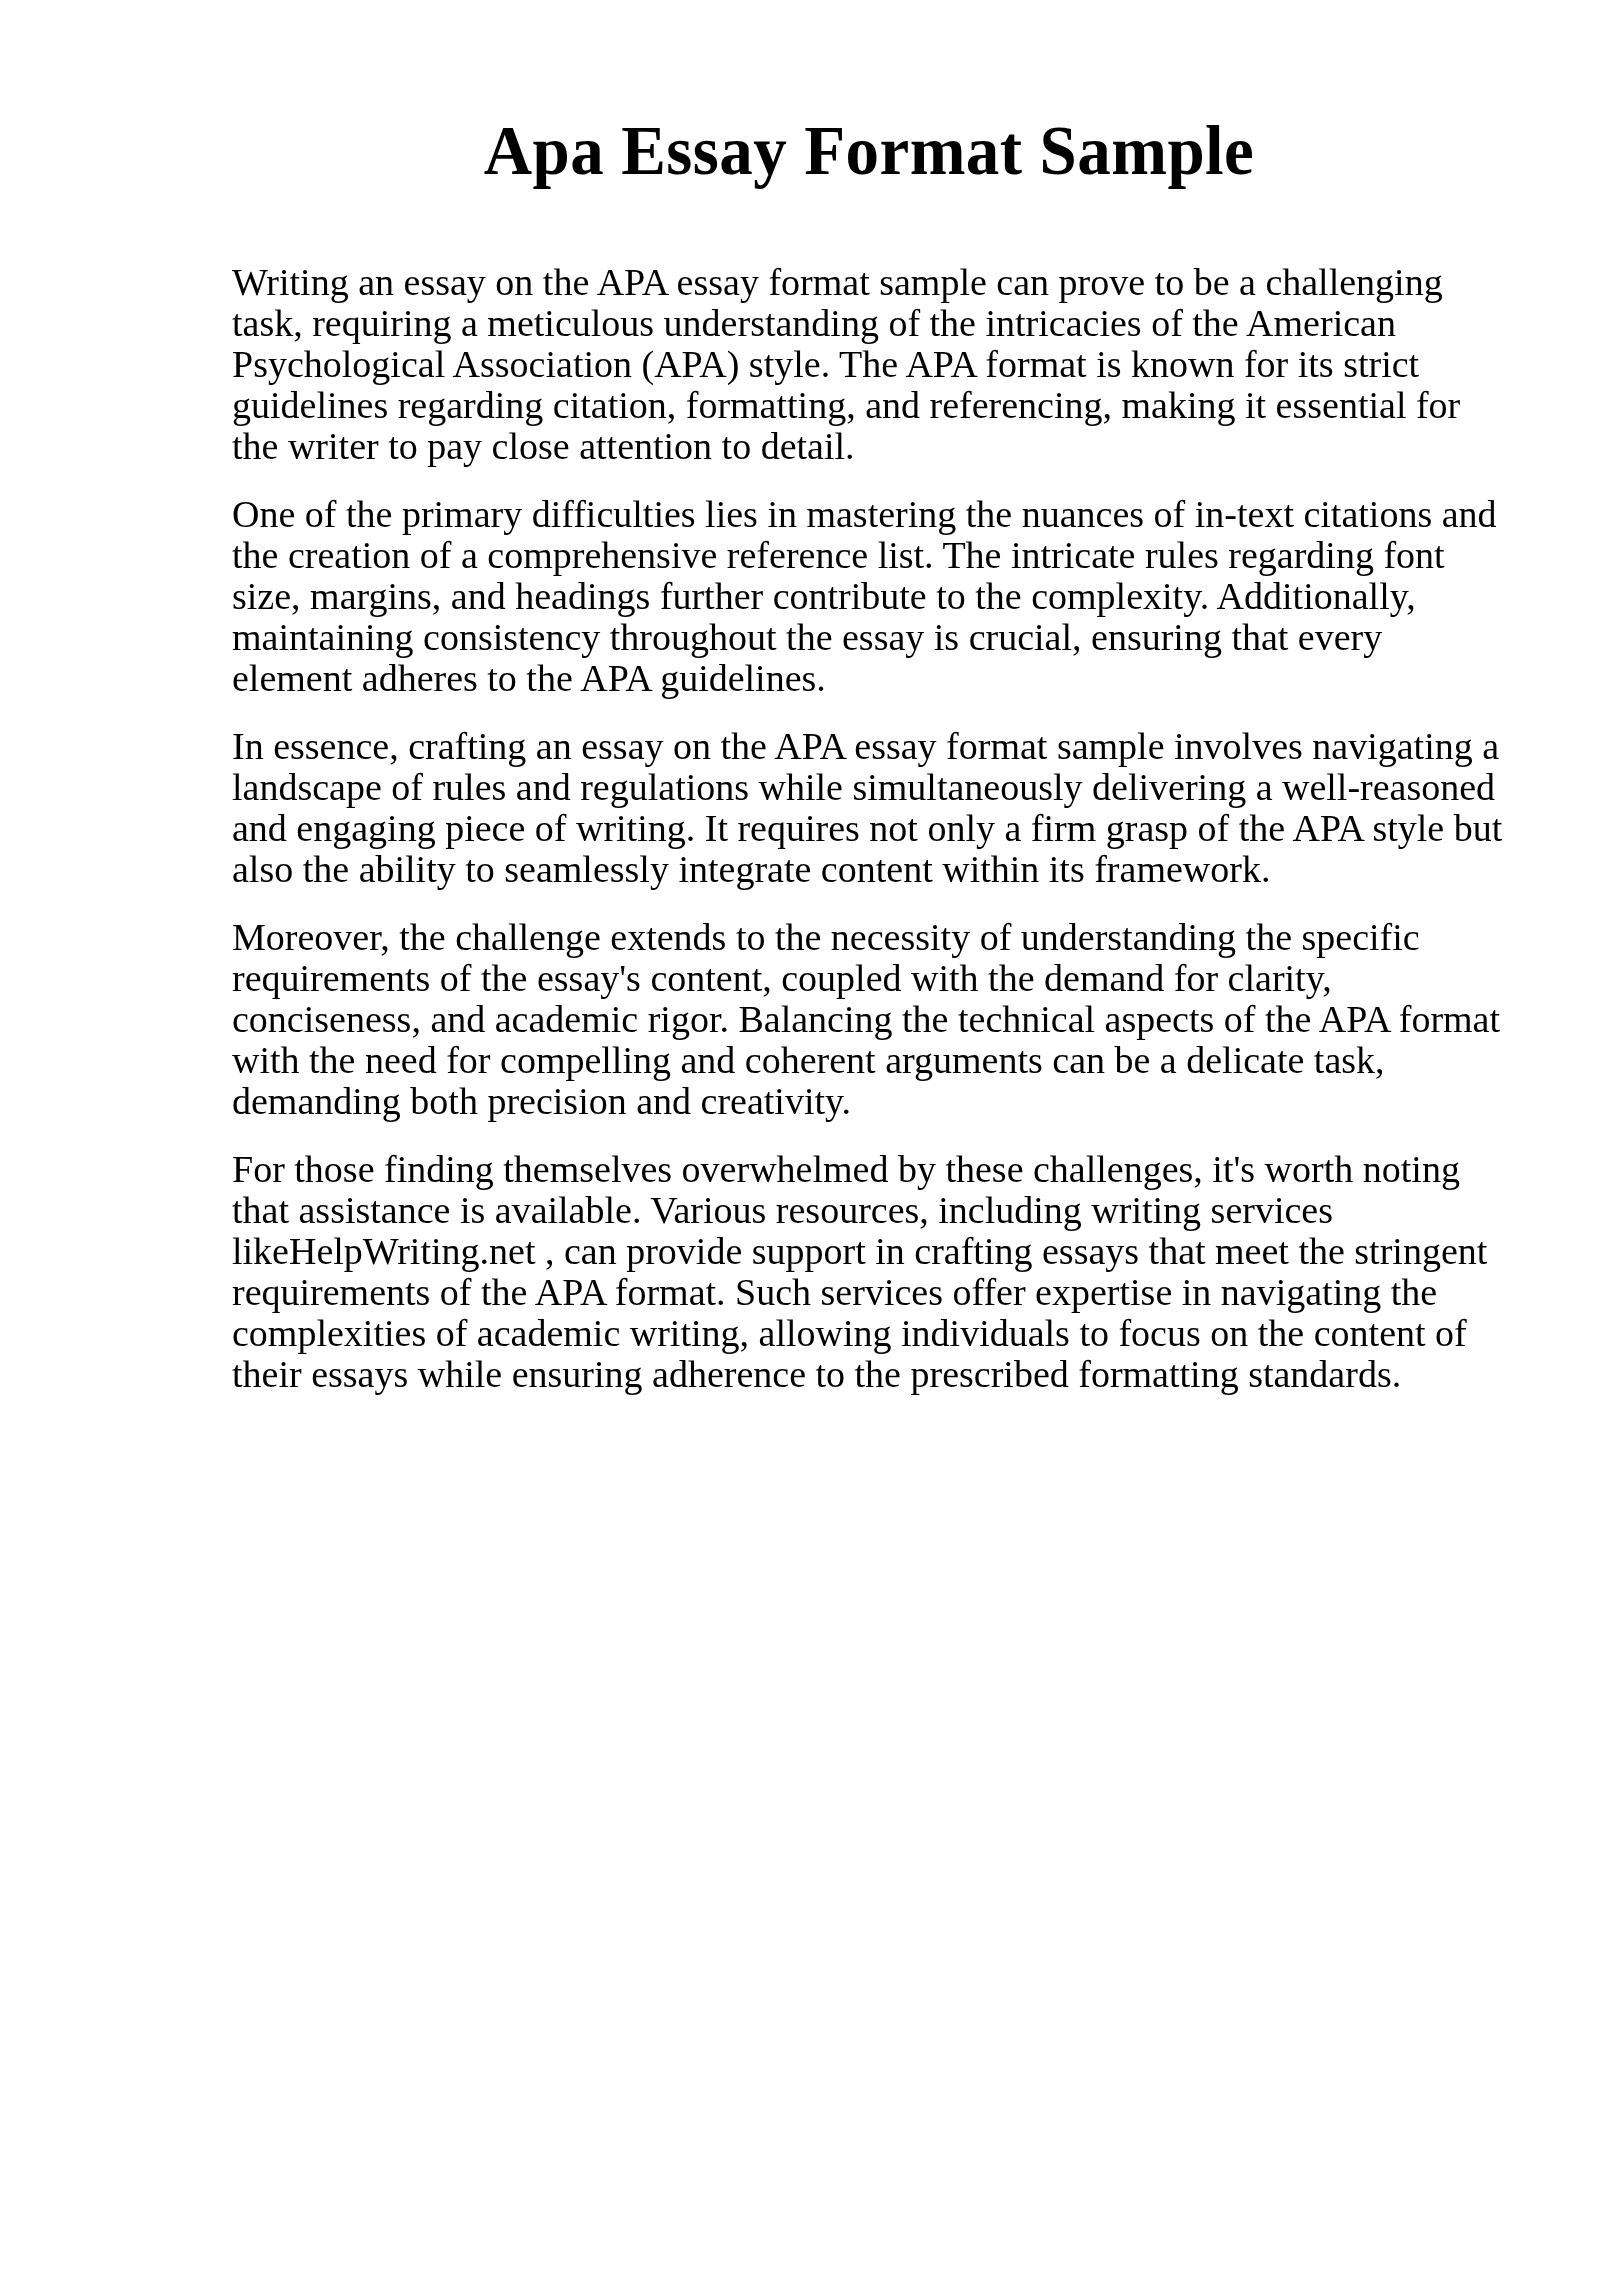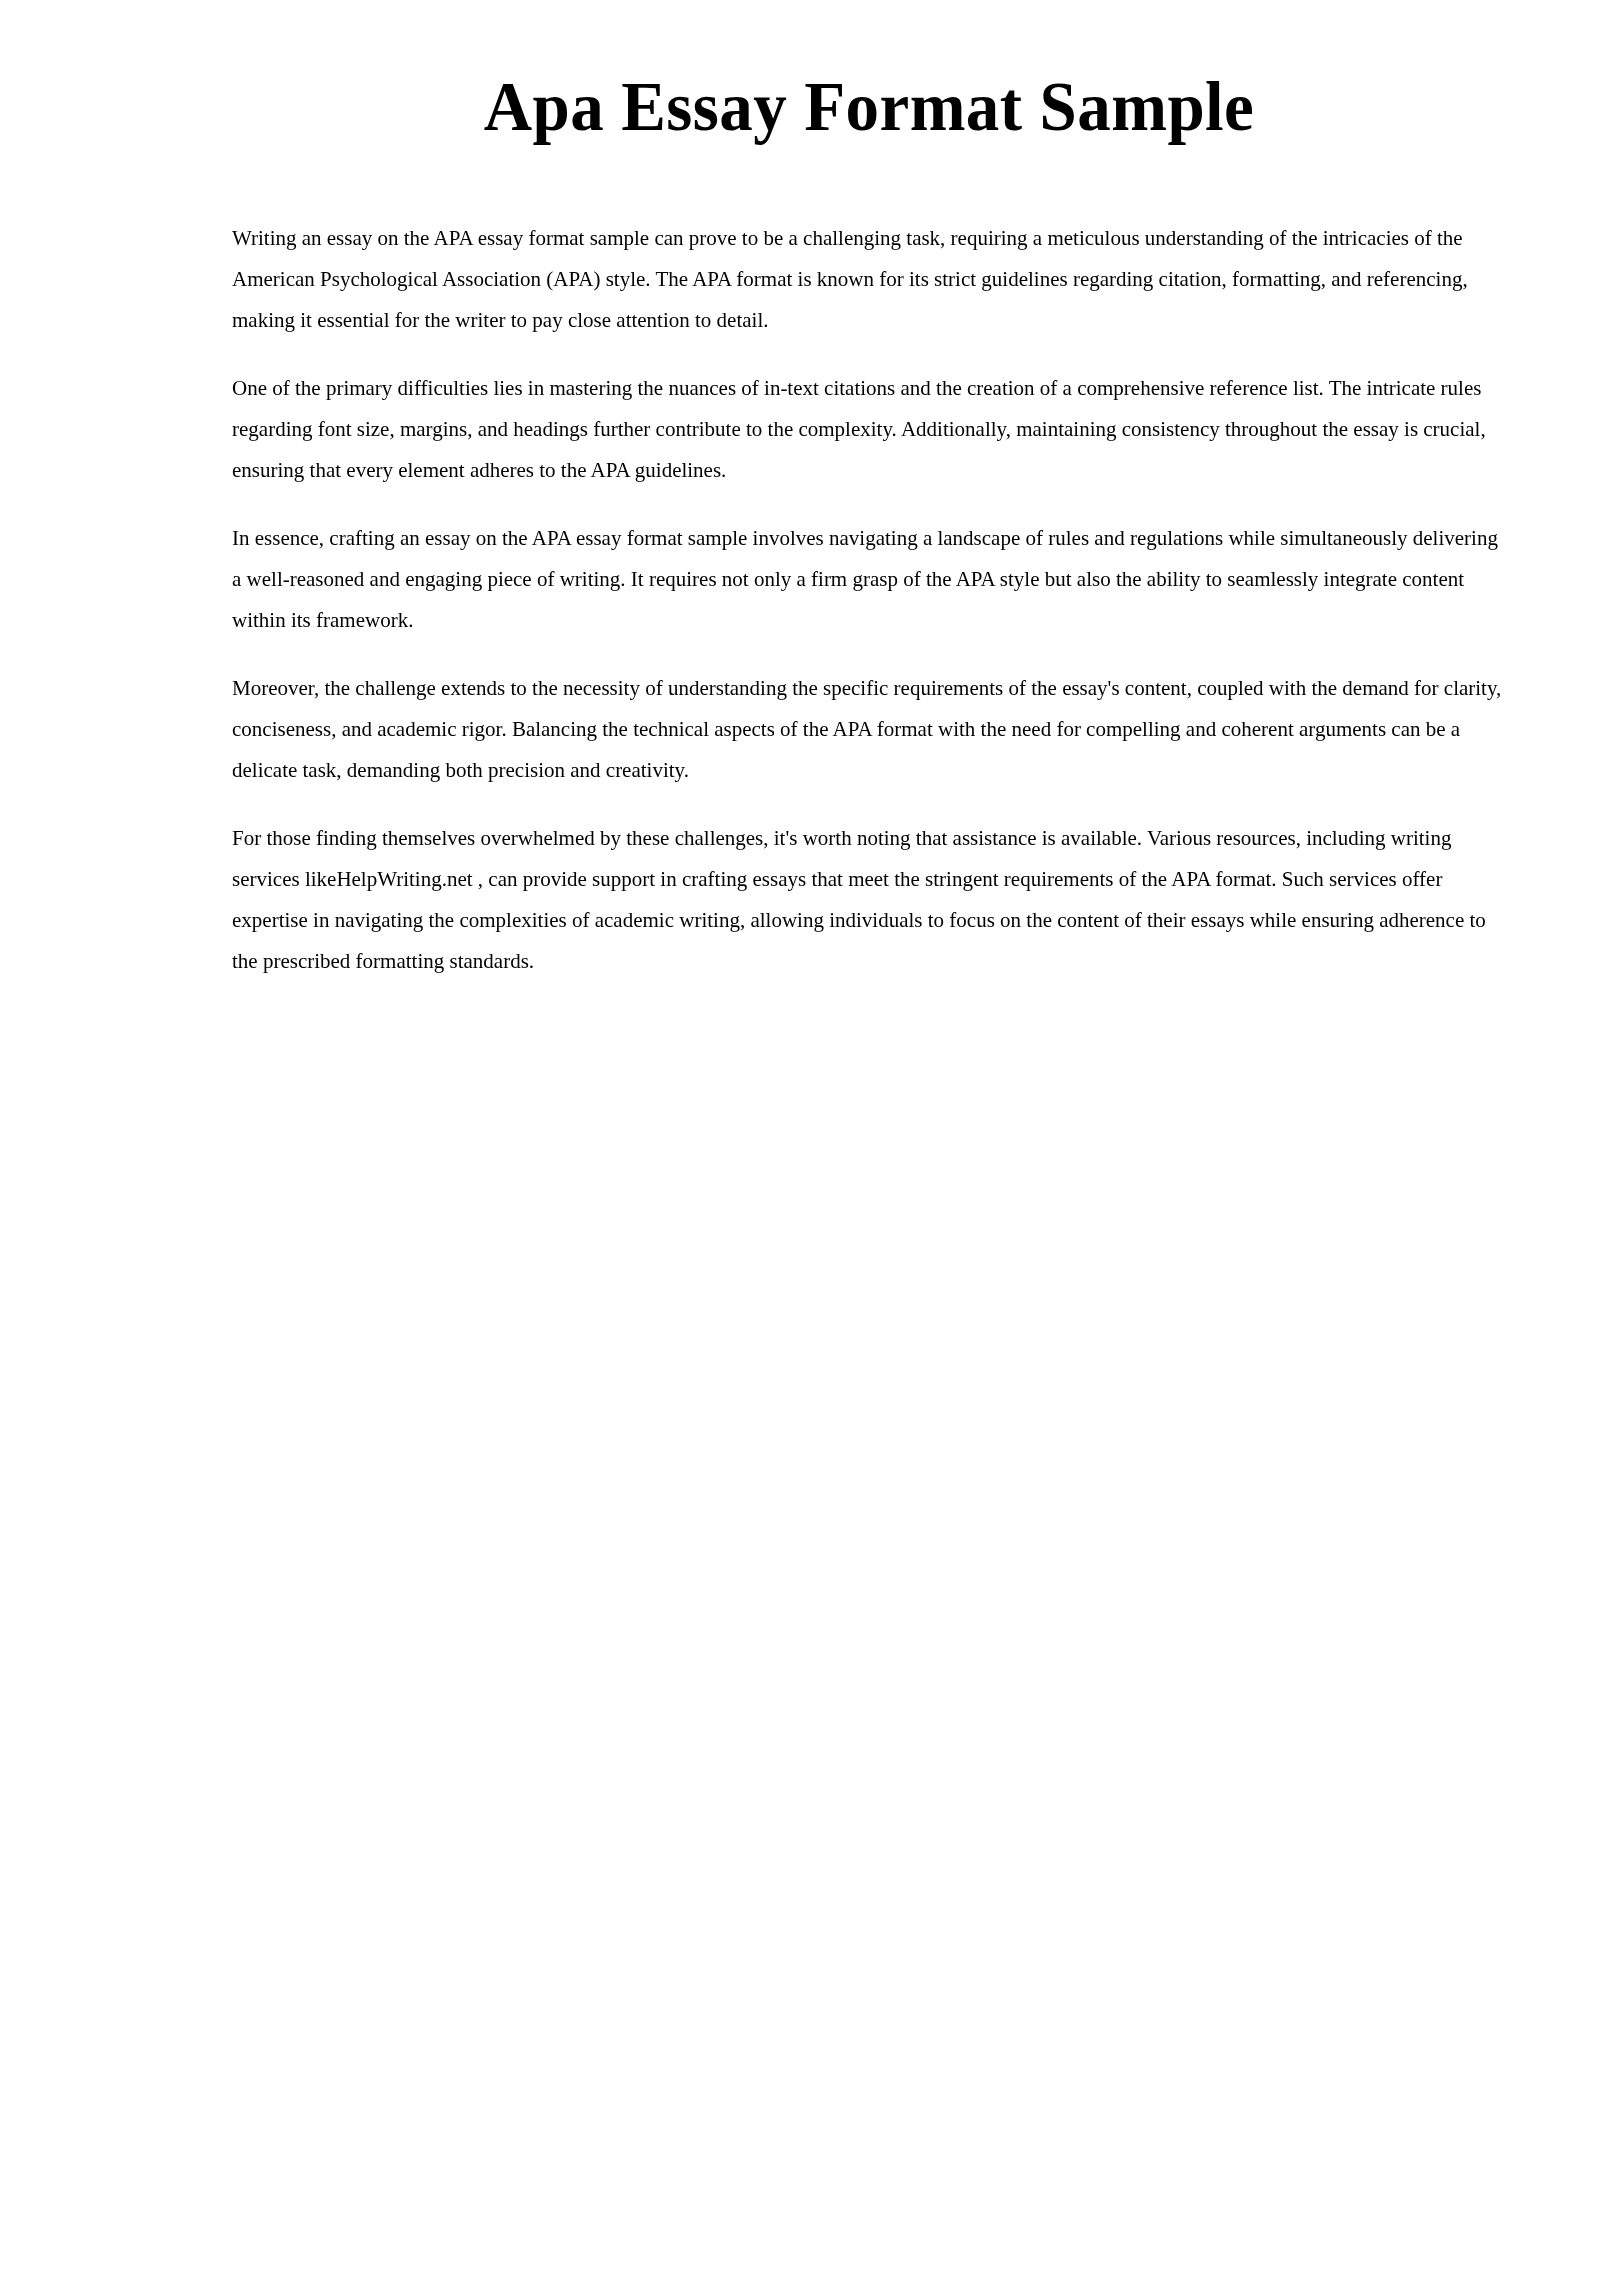--- a/index.html
+++ b/index.html
@@ -11,36 +11,36 @@
     width: 1620px;
     height: 2293px;
     color: #000000;
     font-family: "Liberation Serif", "DejaVu Serif", serif;
     overflow: hidden;
   }
   .page {
     box-sizing: border-box;
     margin-left: 232px;
     width: 1274px;
-    padding-top: 72px;
+    padding-top: 116px;
   }
   .doc-title {
     margin: 0 0 79px 0;
     font-size: 67px;
     line-height: 67px;
     font-weight: bold;
     text-align: center;
     letter-spacing: 0.4px;
     white-space: nowrap;
     transform: scaleY(1.04);
     transform-origin: center top;
   }
   .para {
     margin: 0 0 27px 0;
-    font-size: 21px;
+    font-size: 38px;
     line-height: 41px;
     font-weight: normal;
     text-align: left;
   }
   .brand {
     font-weight: normal;
   }
 </style>
 </head>
 <body>

